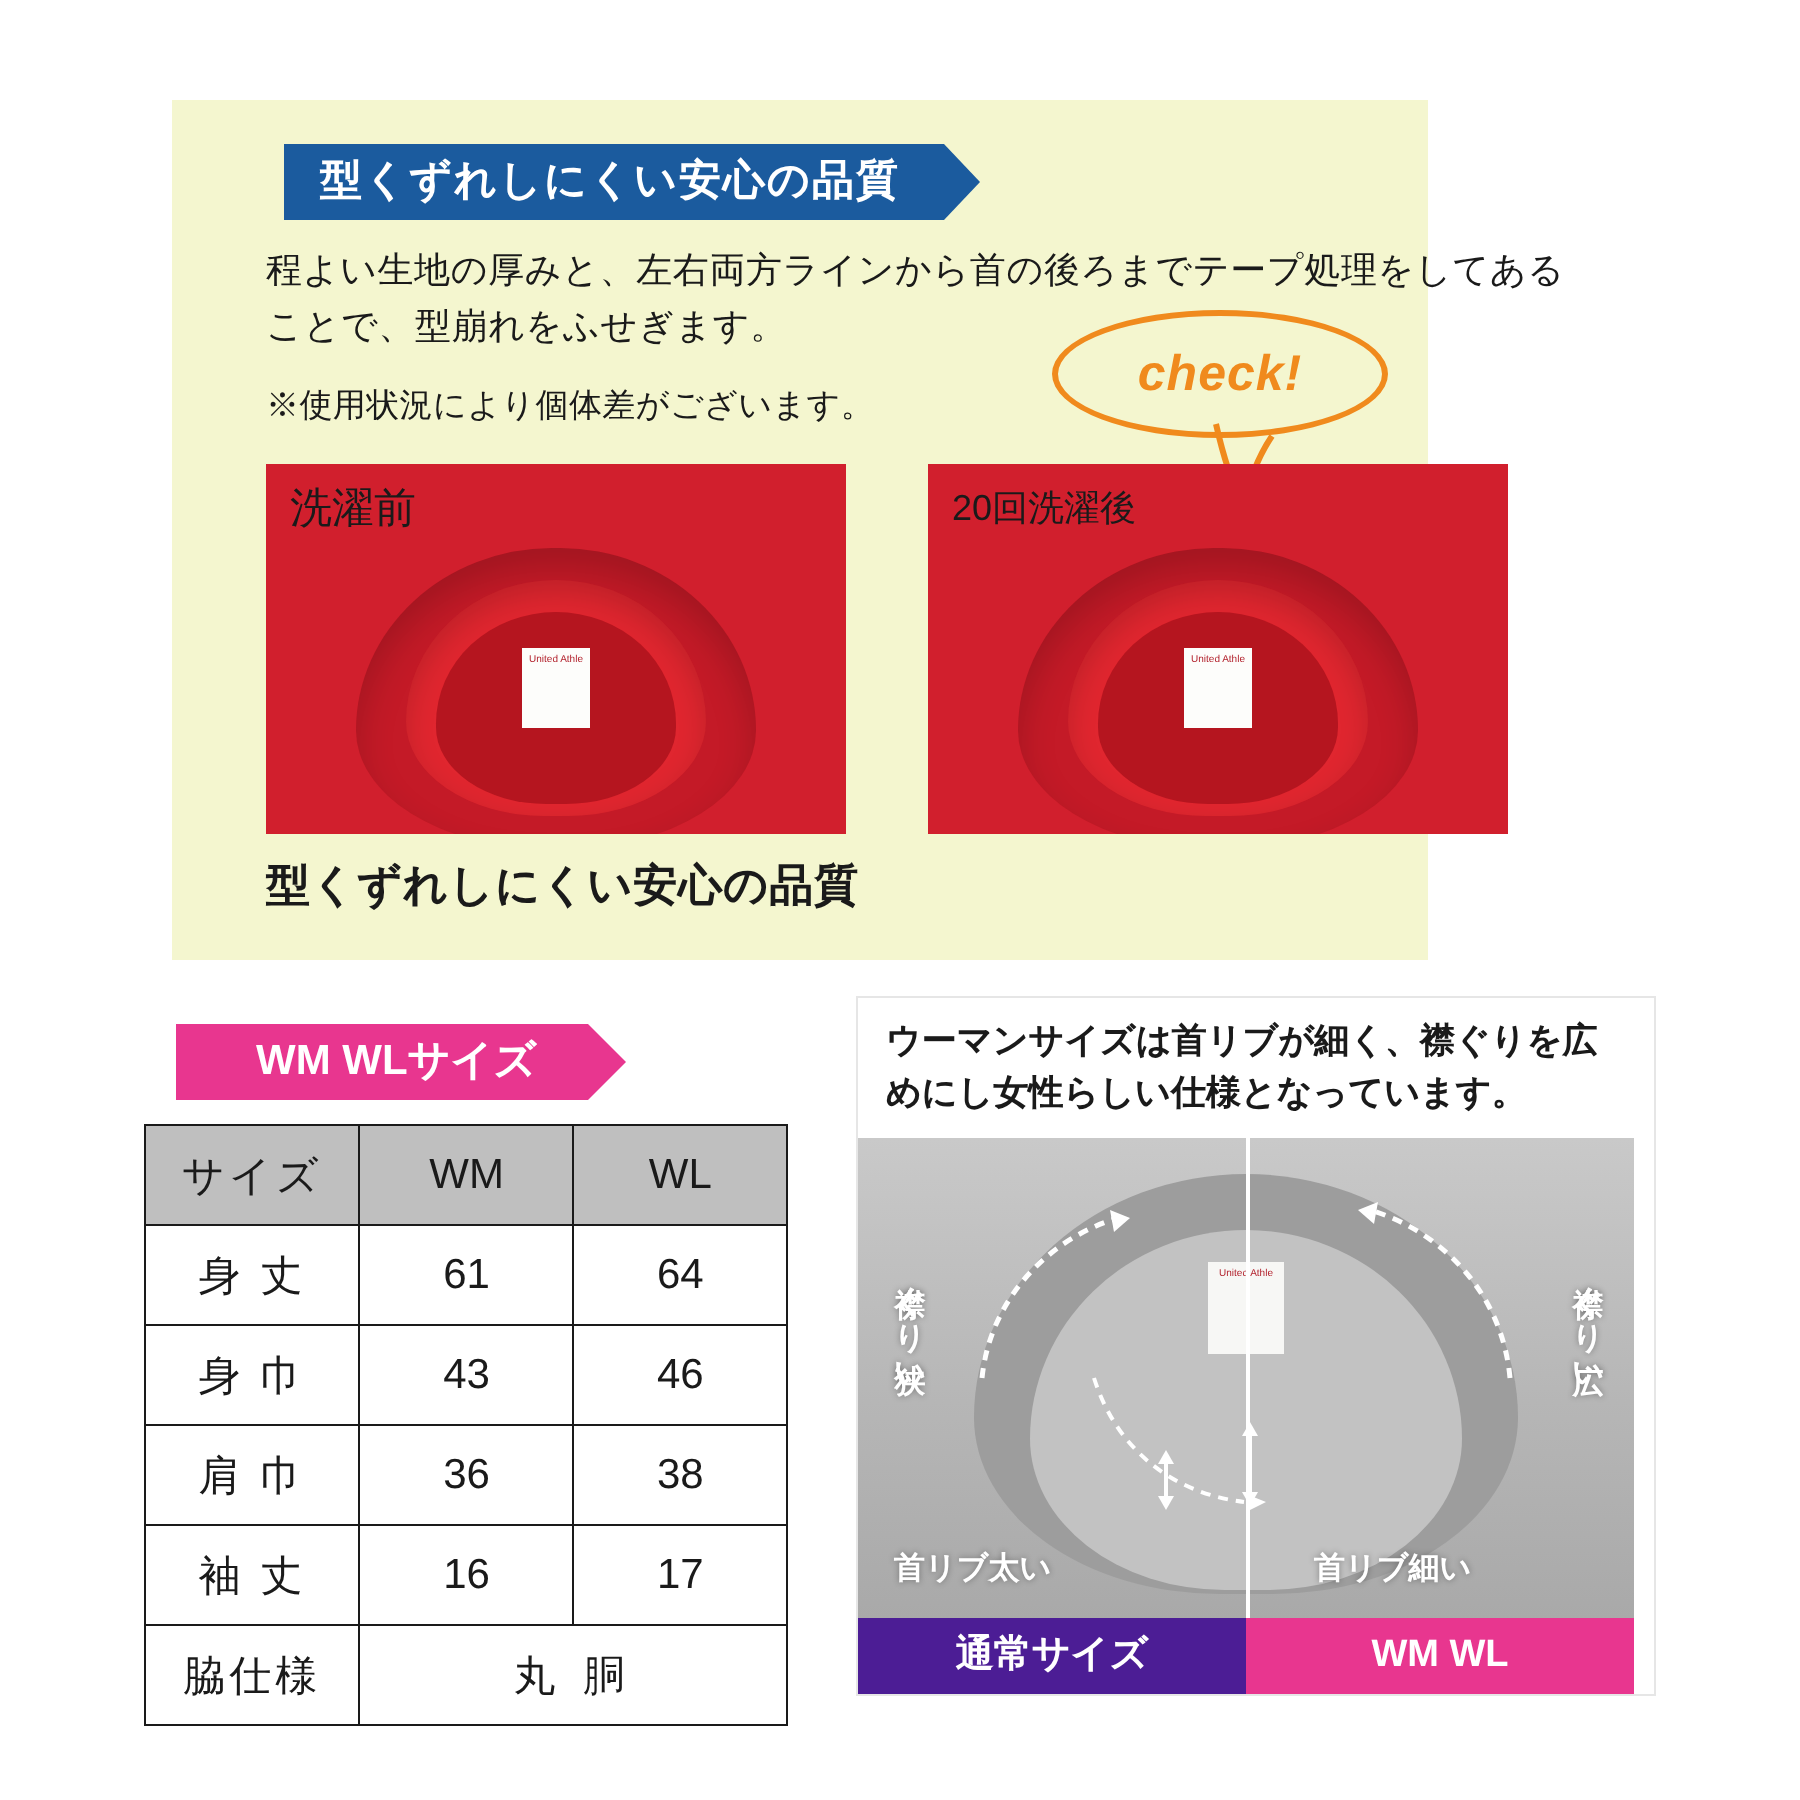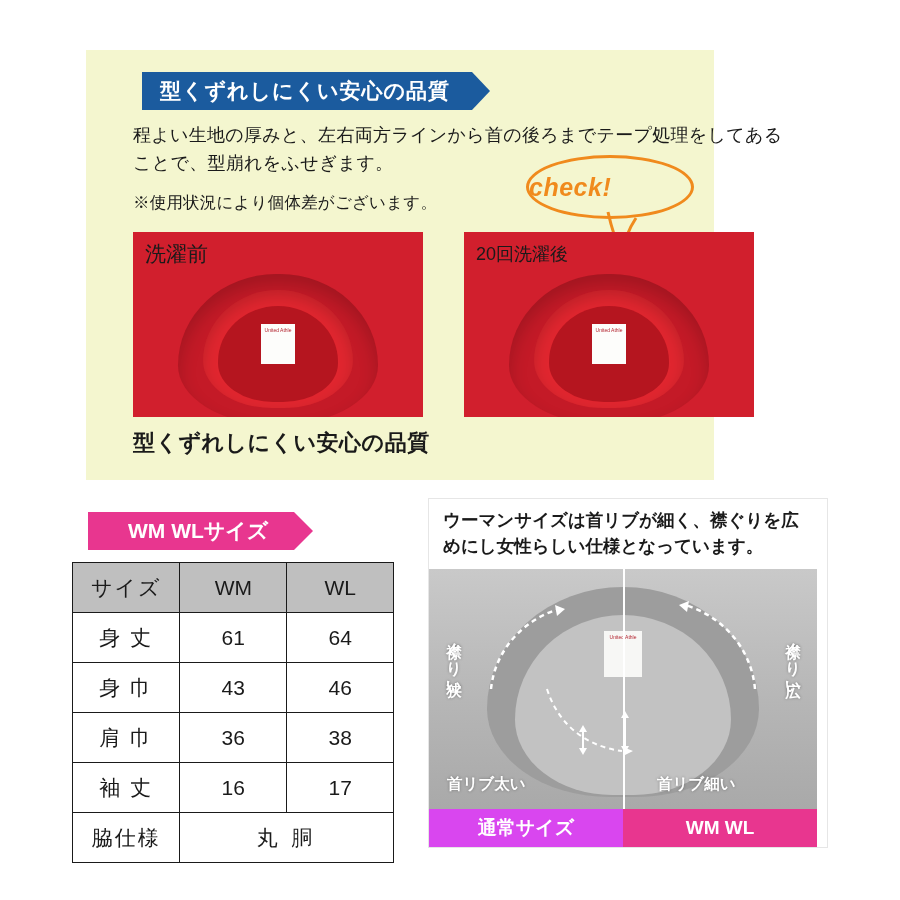--- a/index.html
+++ b/index.html
@@ -75,20 +75,21 @@
     left: 440px;
     top: 105px;
     width: 162px;
     height: 58px;
     border: 3px solid #f08a1d;
     border-radius: 50%;
     color: #f08a1d;
     font-size: 25px;
     font-weight: bold;
     font-style: italic;
+    text-align: center;
     line-height: 58px;
     letter-spacing: 0.5px;
   }
   .check-tail {
     position: absolute;
     left: 516px;
     top: 160px;
     width: 40px;
     height: 48px;
   }
@@ -330,21 +331,21 @@
     position: absolute;
     top: 0;
     width: 194px;
     height: 38px;
     line-height: 38px;
     text-align: center;
     color: #ffffff;
     font-size: 19px;
     font-weight: bold;
   }
-  .band-left { left: 0; background: #d946ef; }
+  .band-left { left: 0; background: #4c1d95; }
   .band-right { left: 194px; background: #e8368f; }
 </style>
 </head>
 <body>
 
 <div class="quality-panel">
 
   <div class="ribbon">型くずれしにくい安心の品質</div>
 
   <div class="quality-body">程よい生地の厚みと、左右両方ラインから首の後ろまでテープ処理をしてあることで、型崩れをふせぎます。</div>

